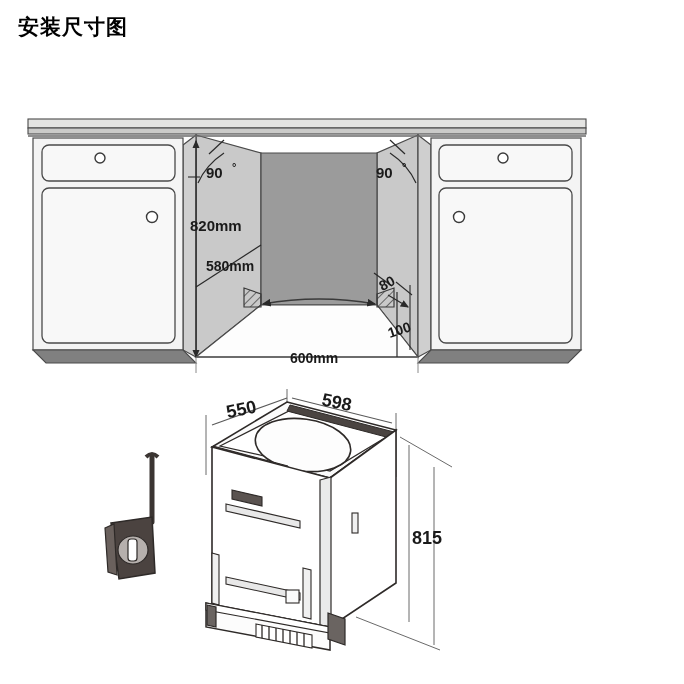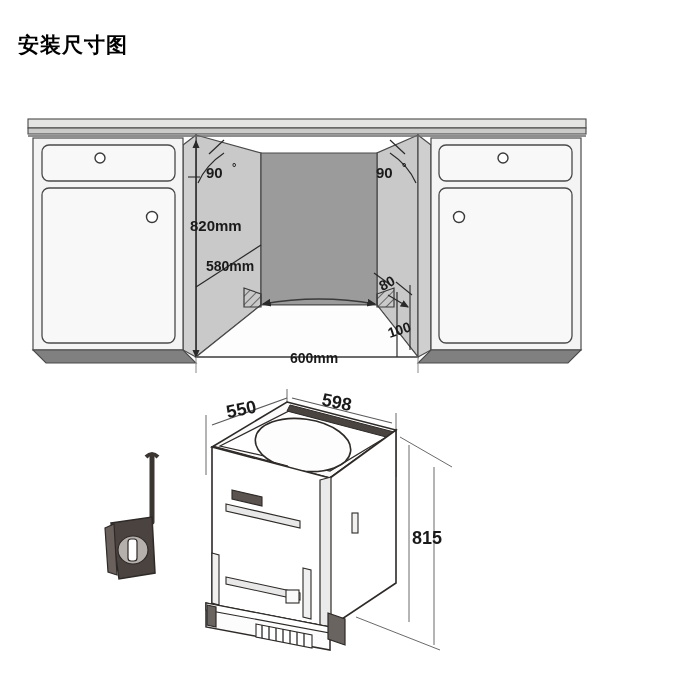--- a/index.html
+++ b/index.html
@@ -10,21 +10,21 @@
   body {
     width: 684px;
     height: 684px;
     position: relative;
     font-family: "Liberation Sans", sans-serif;
     overflow: hidden;
   }
   #page-title {
     position: absolute;
     left: 18px;
-    top: 32px;
+    top: 14px;
     font-size: 21px;
     font-weight: bold;
     color: #000000;
     letter-spacing: 1px;
     line-height: 1.2;
     text-align: center;
   }
   #diagram-wrap {
     position: absolute;
     left: 0;

